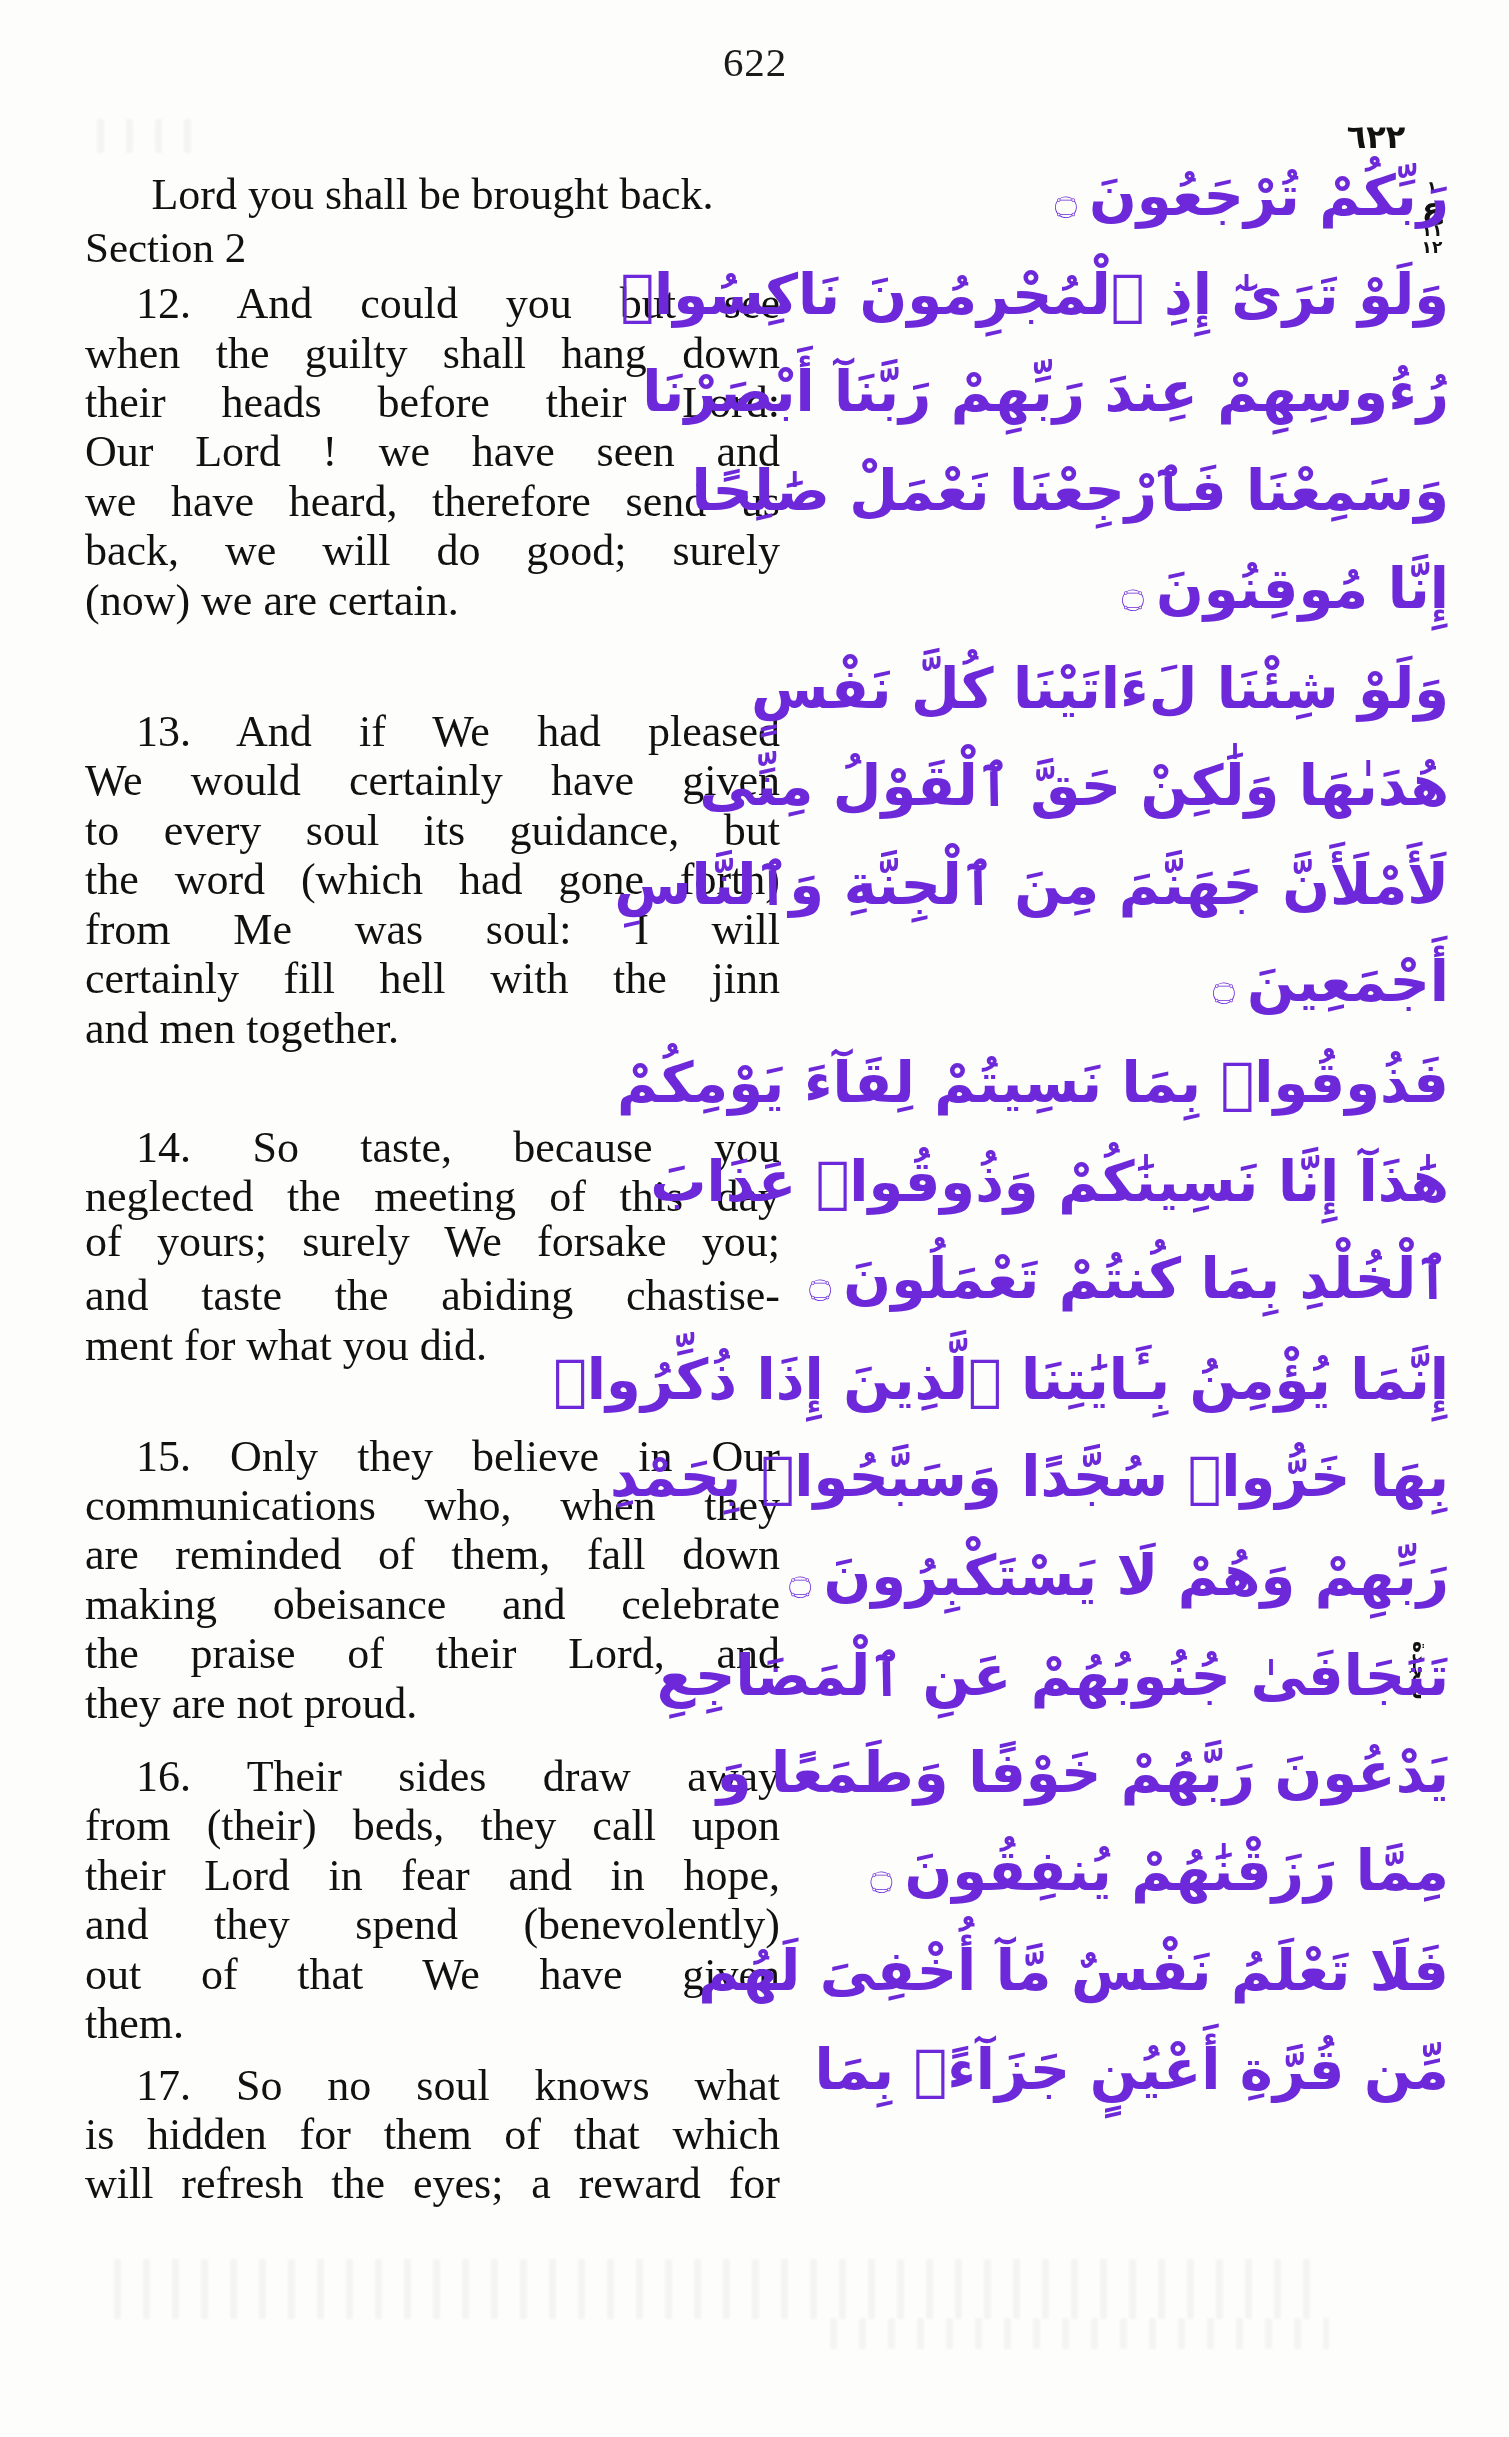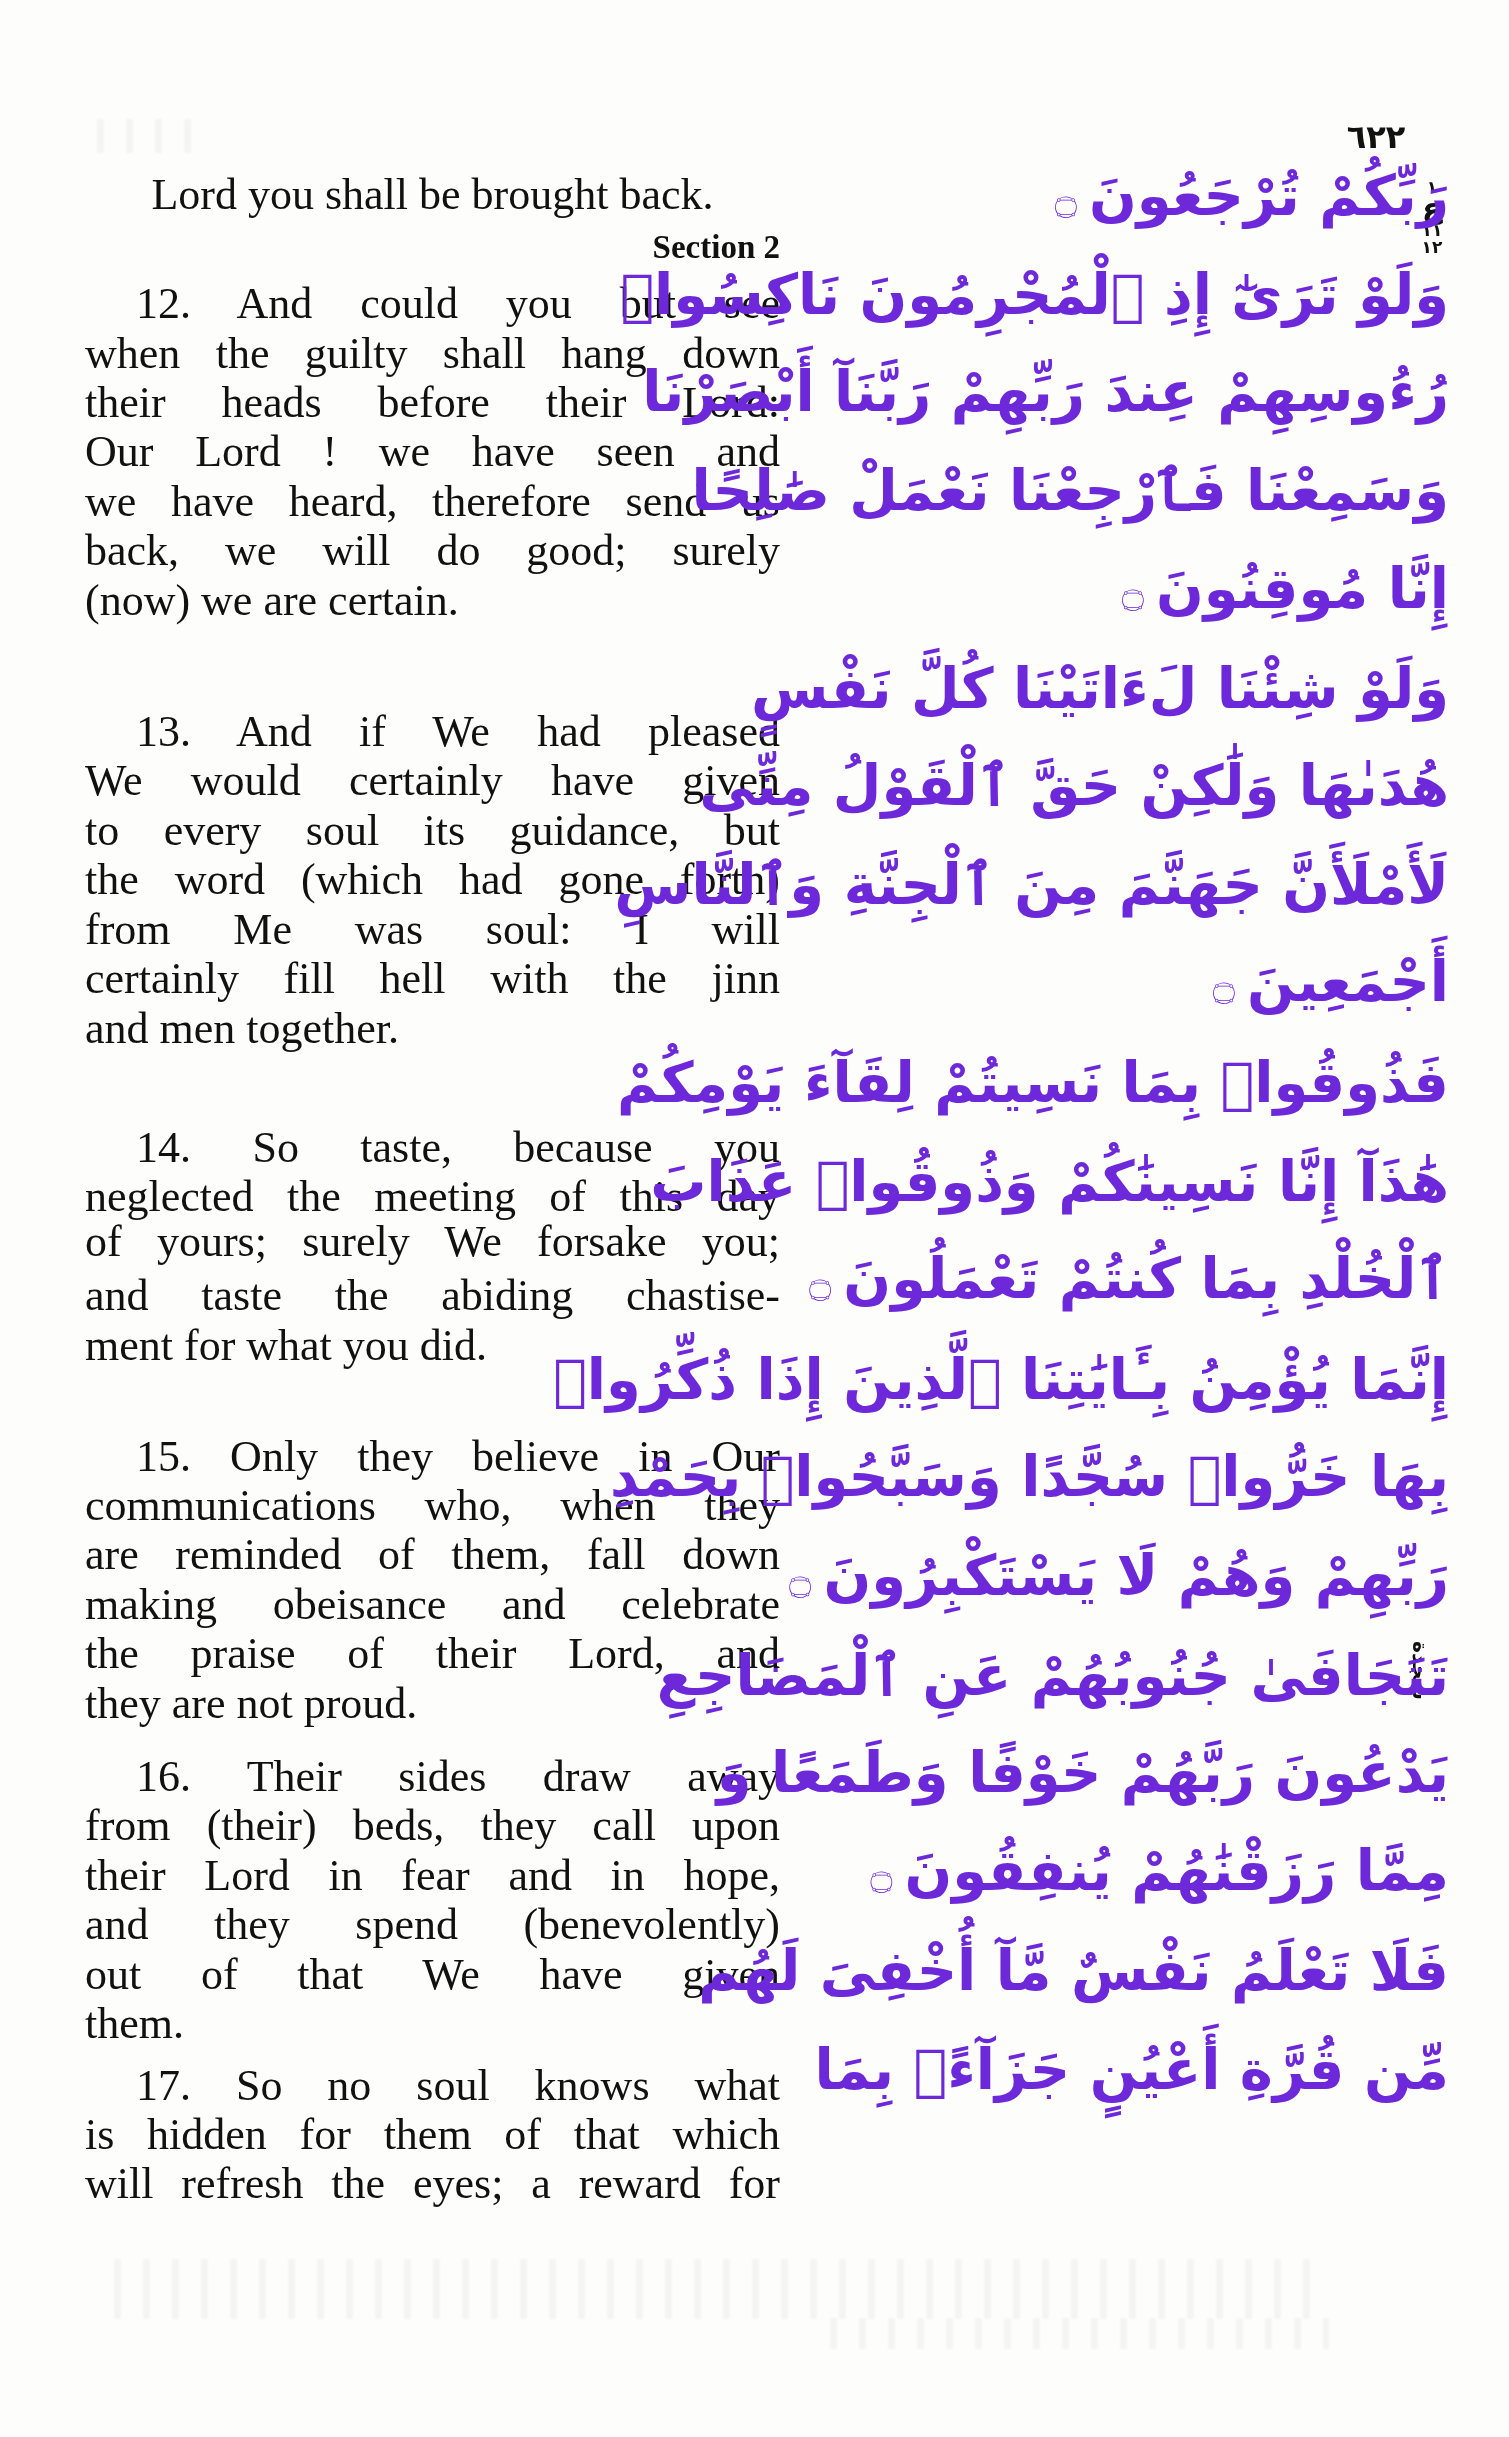--- a/index.html
+++ b/index.html
@@ -18,22 +18,22 @@
   .eng-line {
     position: absolute; left: 0; width: 695px; height: 49px;
     font-family: "Liberation Serif", serif; font-size: 44px; line-height: 49px;
     white-space: nowrap; color: #111;
     text-align: justify; text-align-last: justify;
   }
   .eng-line.last { text-align: left; text-align-last: left; }
   .eng-line.first { padding-left: 51px; width: 644px; }
   .eng-line.center { text-align: center; text-align-last: center; }
   .section-heading {
-    position: absolute; left: 0; width: 695px; text-align: right;
-    font-family: "Liberation Serif", serif; font-weight: bold; font-size: 33px; line-height: 49px; color: #111;
+    position: absolute; left: 0; width: 695px; text-align: left;
+    font-family: "Liberation Serif", serif; font-weight: normal; font-size: 43px; line-height: 49px; color: #111;
   }
   
   .arabic { position: absolute; left: 835px; top: 0; width: 614px; }
   .ar-line {
     position: absolute; left: 0; width: 614px; height: 85px;
     direction: rtl; font-family: "DejaVu Sans", sans-serif; font-weight: bold;
     font-size: 56px; line-height: 85px; white-space: nowrap; color: #6d28d9;
     text-align: justify; text-align-last: justify;
   }
   .ar-line.short { text-align: right; text-align-last: right; }
@@ -54,20 +54,21 @@
   .bleed.second { left: 818px; top: 2318px; width: 511px; height: 31px; }
   .bleed.top { left: 85px; top: 119px; width: 111px; height: 34px; }
 </style>
 </head>
 <body>
 
 <div class="page">
 
   <div class="bleed top"></div>
 
+  <div class="page-number">622</div>
   <div class="arabic-page-number">٦٢٢</div>
 
   <div class="margin-marker ruku-marker">
     <span class="small">١</span>
     <span>ع</span>
     <span class="small">١١</span>
     <span class="small">١٢</span>
   </div>
   <div class="margin-marker sajda-marker" style="writing-mode: vertical-rl;">سجدة</div>
 

